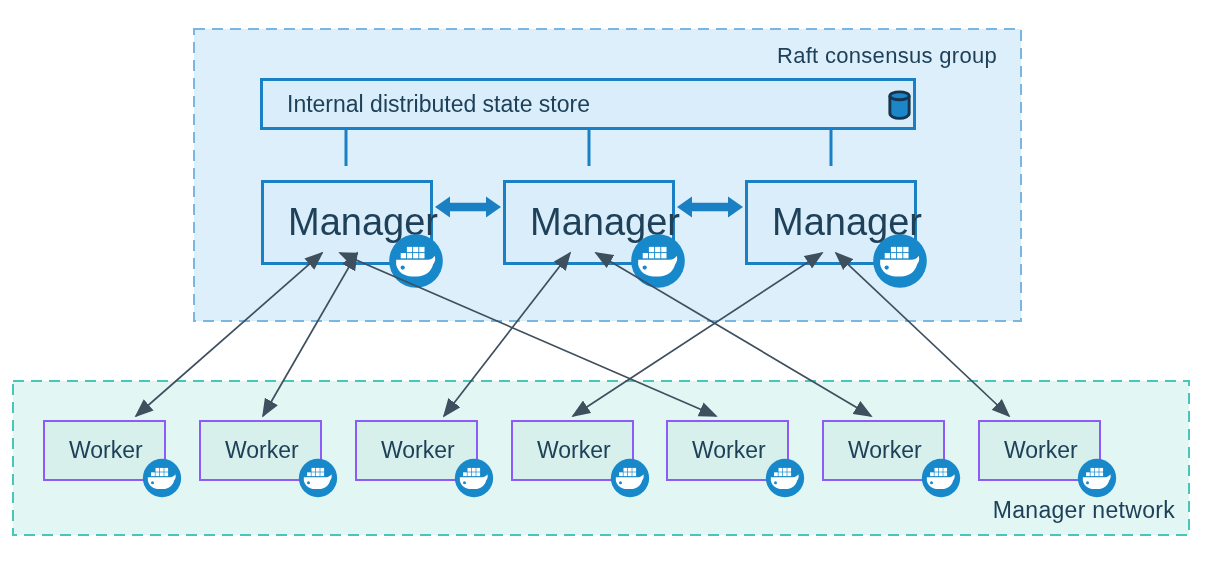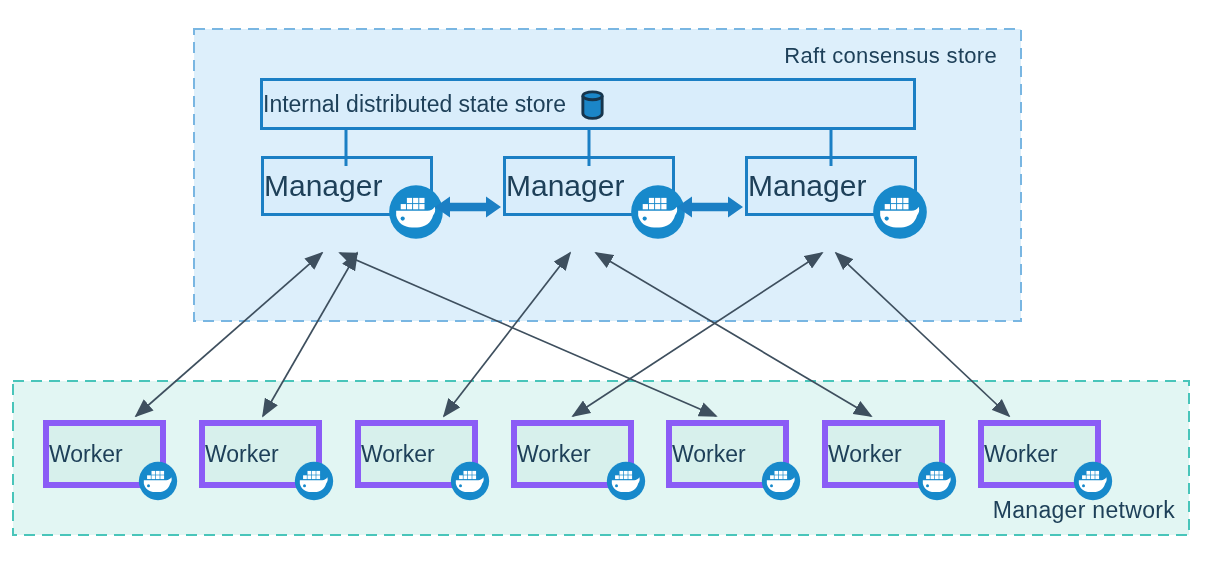--- a/index.html
+++ b/index.html
@@ -5,49 +5,50 @@
   html,body{margin:0;padding:0;background:#ffffff;}
   .canvas{
     position:relative;width:1207px;height:566px;overflow:hidden;
     font-family:"Liberation Sans",sans-serif;background:#ffffff;color:#1e4059;
   }
   .group-svg{position:absolute;pointer-events:none;}
   .group-label{
     position:absolute;font-size:22px;color:#1e4059;letter-spacing:.3px;white-space:nowrap;
   }
   .node{
-    position:absolute;box-sizing:border-box;display:flex;align-items:center;justify-content:flex-start;
+    position:absolute;box-sizing:border-box;display:flex;align-items:center;justify-content:space-between;
     color:#1e4059;
+    padding-left:24px;
   }
   .manager{
-    width:172px;height:60px;top:156px;
-    background:#d9edfb;border:3px solid #1b7fc4;font-size:30px;
+    width:172px;height:85px;top:180px;
+    background:#d9edfb;border:3px solid #1b7fc4;font-size:38px;
   }
   .worker{
-    width:123px;height:68px;top:420px;
-    background:#d7f0ec;border:6px solid #8b5cf6;font-size:23px;
+    width:123px;height:61px;top:420px;
+    background:#d7f0ec;border:2px solid #8b5cf6;font-size:23px;
   }
   .store{
     left:260px;top:78px;width:656px;height:52px;
     background:#d9edfb;border:3px solid #1b7fc4;font-size:23px;gap:13px;
   }
   .docker-badge{position:absolute;pointer-events:none;}
   .manager .docker-badge{width:56px;height:56px;right:-14px;bottom:-27px;}
   .worker .docker-badge{width:40px;height:40px;right:-18px;bottom:-19px;}
   .overlay{position:absolute;left:0;top:0;width:1207px;height:566px;pointer-events:none;}
 </style>
 </head>
 <body>
 
 <div class="canvas">
 
   <svg class="group-svg" style="left:193px;top:28px;" width="829" height="294">
     <rect x="1" y="1" width="827" height="292" fill="#ddeffb" stroke="#79b6e2" stroke-width="2" stroke-dasharray="11 7"></rect>
   </svg>
-  <div class="group-label" style="top:43px;right:210px;">Raft consensus store</div>
+  <div class="group-label" style="top:43px;right:210px;">Raft consensus group</div>
 
   <svg class="group-svg" style="left:12px;top:380px;" width="1178" height="156">
     <rect x="1" y="1" width="1176" height="154" fill="#e2f6f3" stroke="#49c5ba" stroke-width="2" stroke-dasharray="11 7"></rect>
   </svg>
   <div class="group-label" style="top:497px;right:32px;font-size:23px;">Manager network</div>
 
   <div class="node store">
     <span>Internal distributed state store</span>
     <svg width="27" height="31" viewBox="0 0 28 32">
       <path d="M4 7 v18.2 c0 2.9 4.5 5.2 10 5.2 s10 -2.3 10 -5.2 V7" fill="#1b86c8" stroke="#16354d" stroke-width="3"></path>

